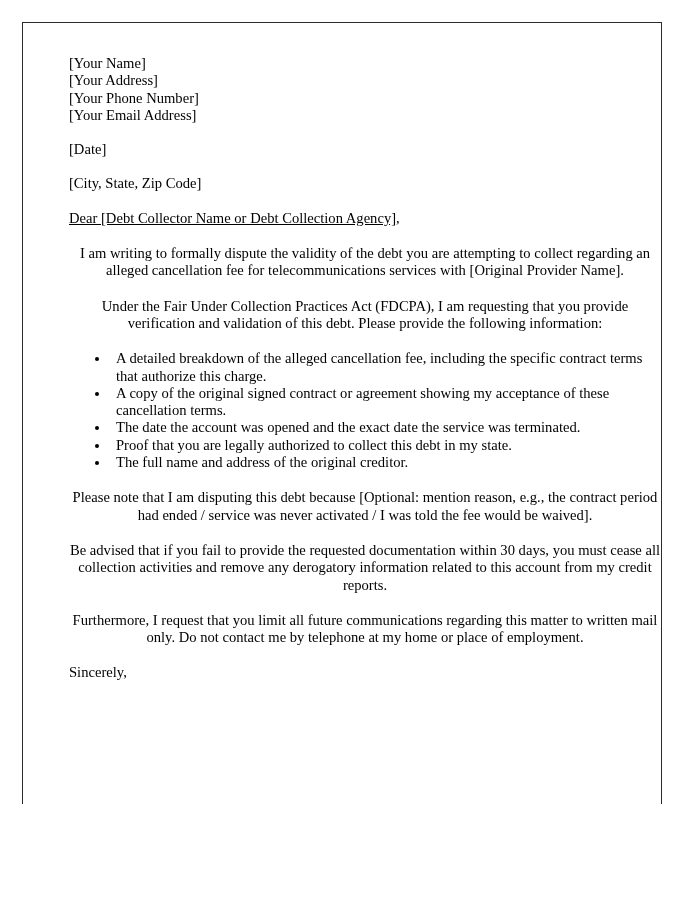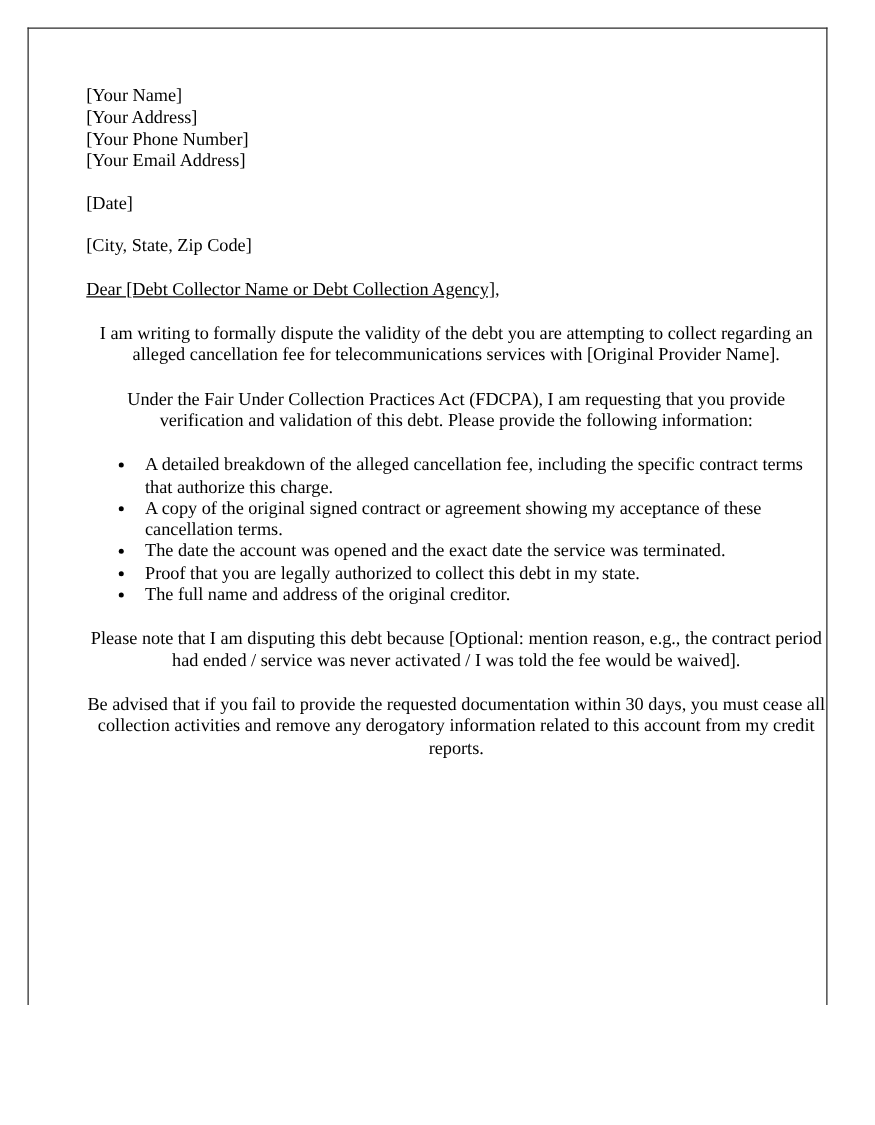--- a/index.html
+++ b/index.html
@@ -27,21 +27,21 @@
     border-left: 1.3px solid #2b2b2b;
     border-right: 1.3px solid #2b2b2b;
     border-bottom: none;
     box-sizing: border-box;
     background: #ffffff;
   }
 
   .letter-body {
     position: absolute;
     left: 46px;
-    top: 46px;
+    top: 32px;
     width: 592px;
     font-size: 14.6px;
     line-height: 17.3px;
     text-align: left;
   }
 
   .addr-block {
     margin: 0 0 17px 0;
   }
   .addr-line {
@@ -118,16 +118,18 @@
       <li>A copy of the original signed contract or agreement showing my acceptance of these cancellation terms.</li>
       <li>The date the account was opened and the exact date the service was terminated.</li>
       <li>Proof that you are legally authorized to collect this debt in my state.</li>
       <li>The full name and address of the original creditor.</li>
     </ul>
 
     <p class="para">Please note that I am disputing this debt because [Optional: mention reason, e.g., the contract period had ended / service was never activated / I was told the fee would be waived].</p>
 
     <p class="para">Be advised that if you fail to provide the requested documentation within 30 days, you must cease all collection activities and remove any derogatory information related to this account from my credit reports.</p>
 
+    <p class="para">Furthermore, I request that you limit all future communications regarding this matter to written mail only. Do not contact me by telephone at my home or place of employment.</p>
 
+    <div class="closing">Sincerely,</div>
 
   </div>
 </div>
 
 </body></html>

